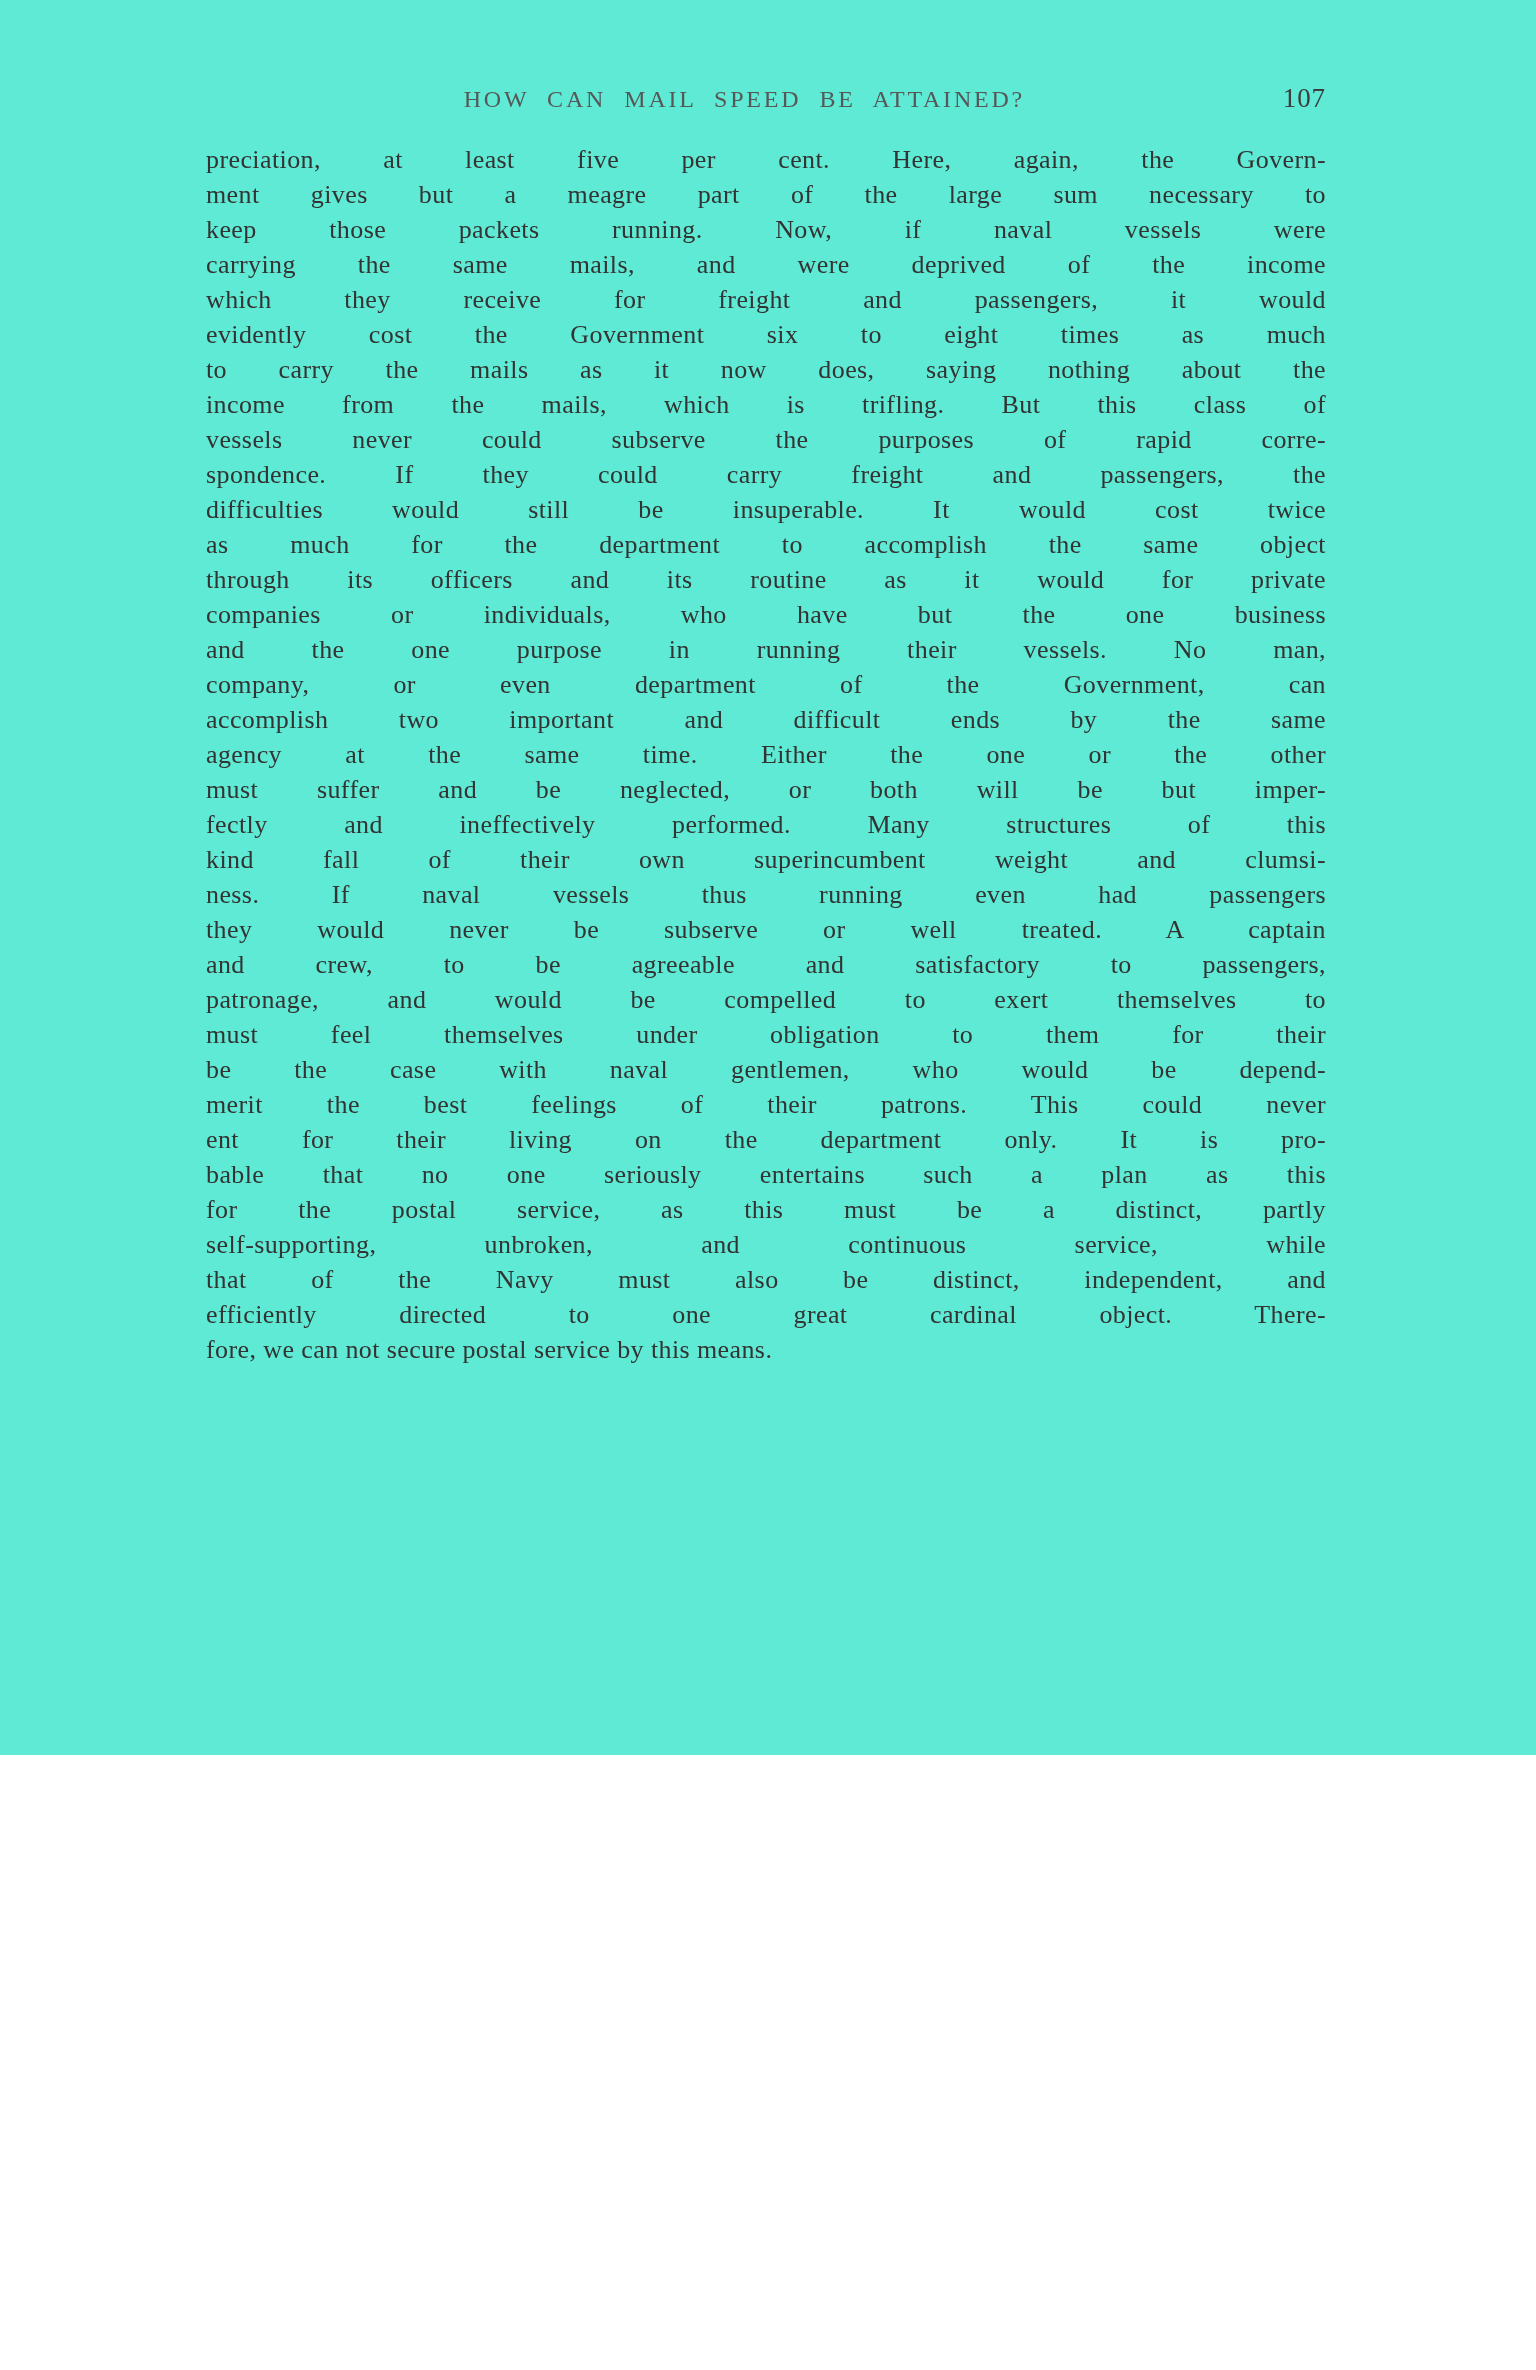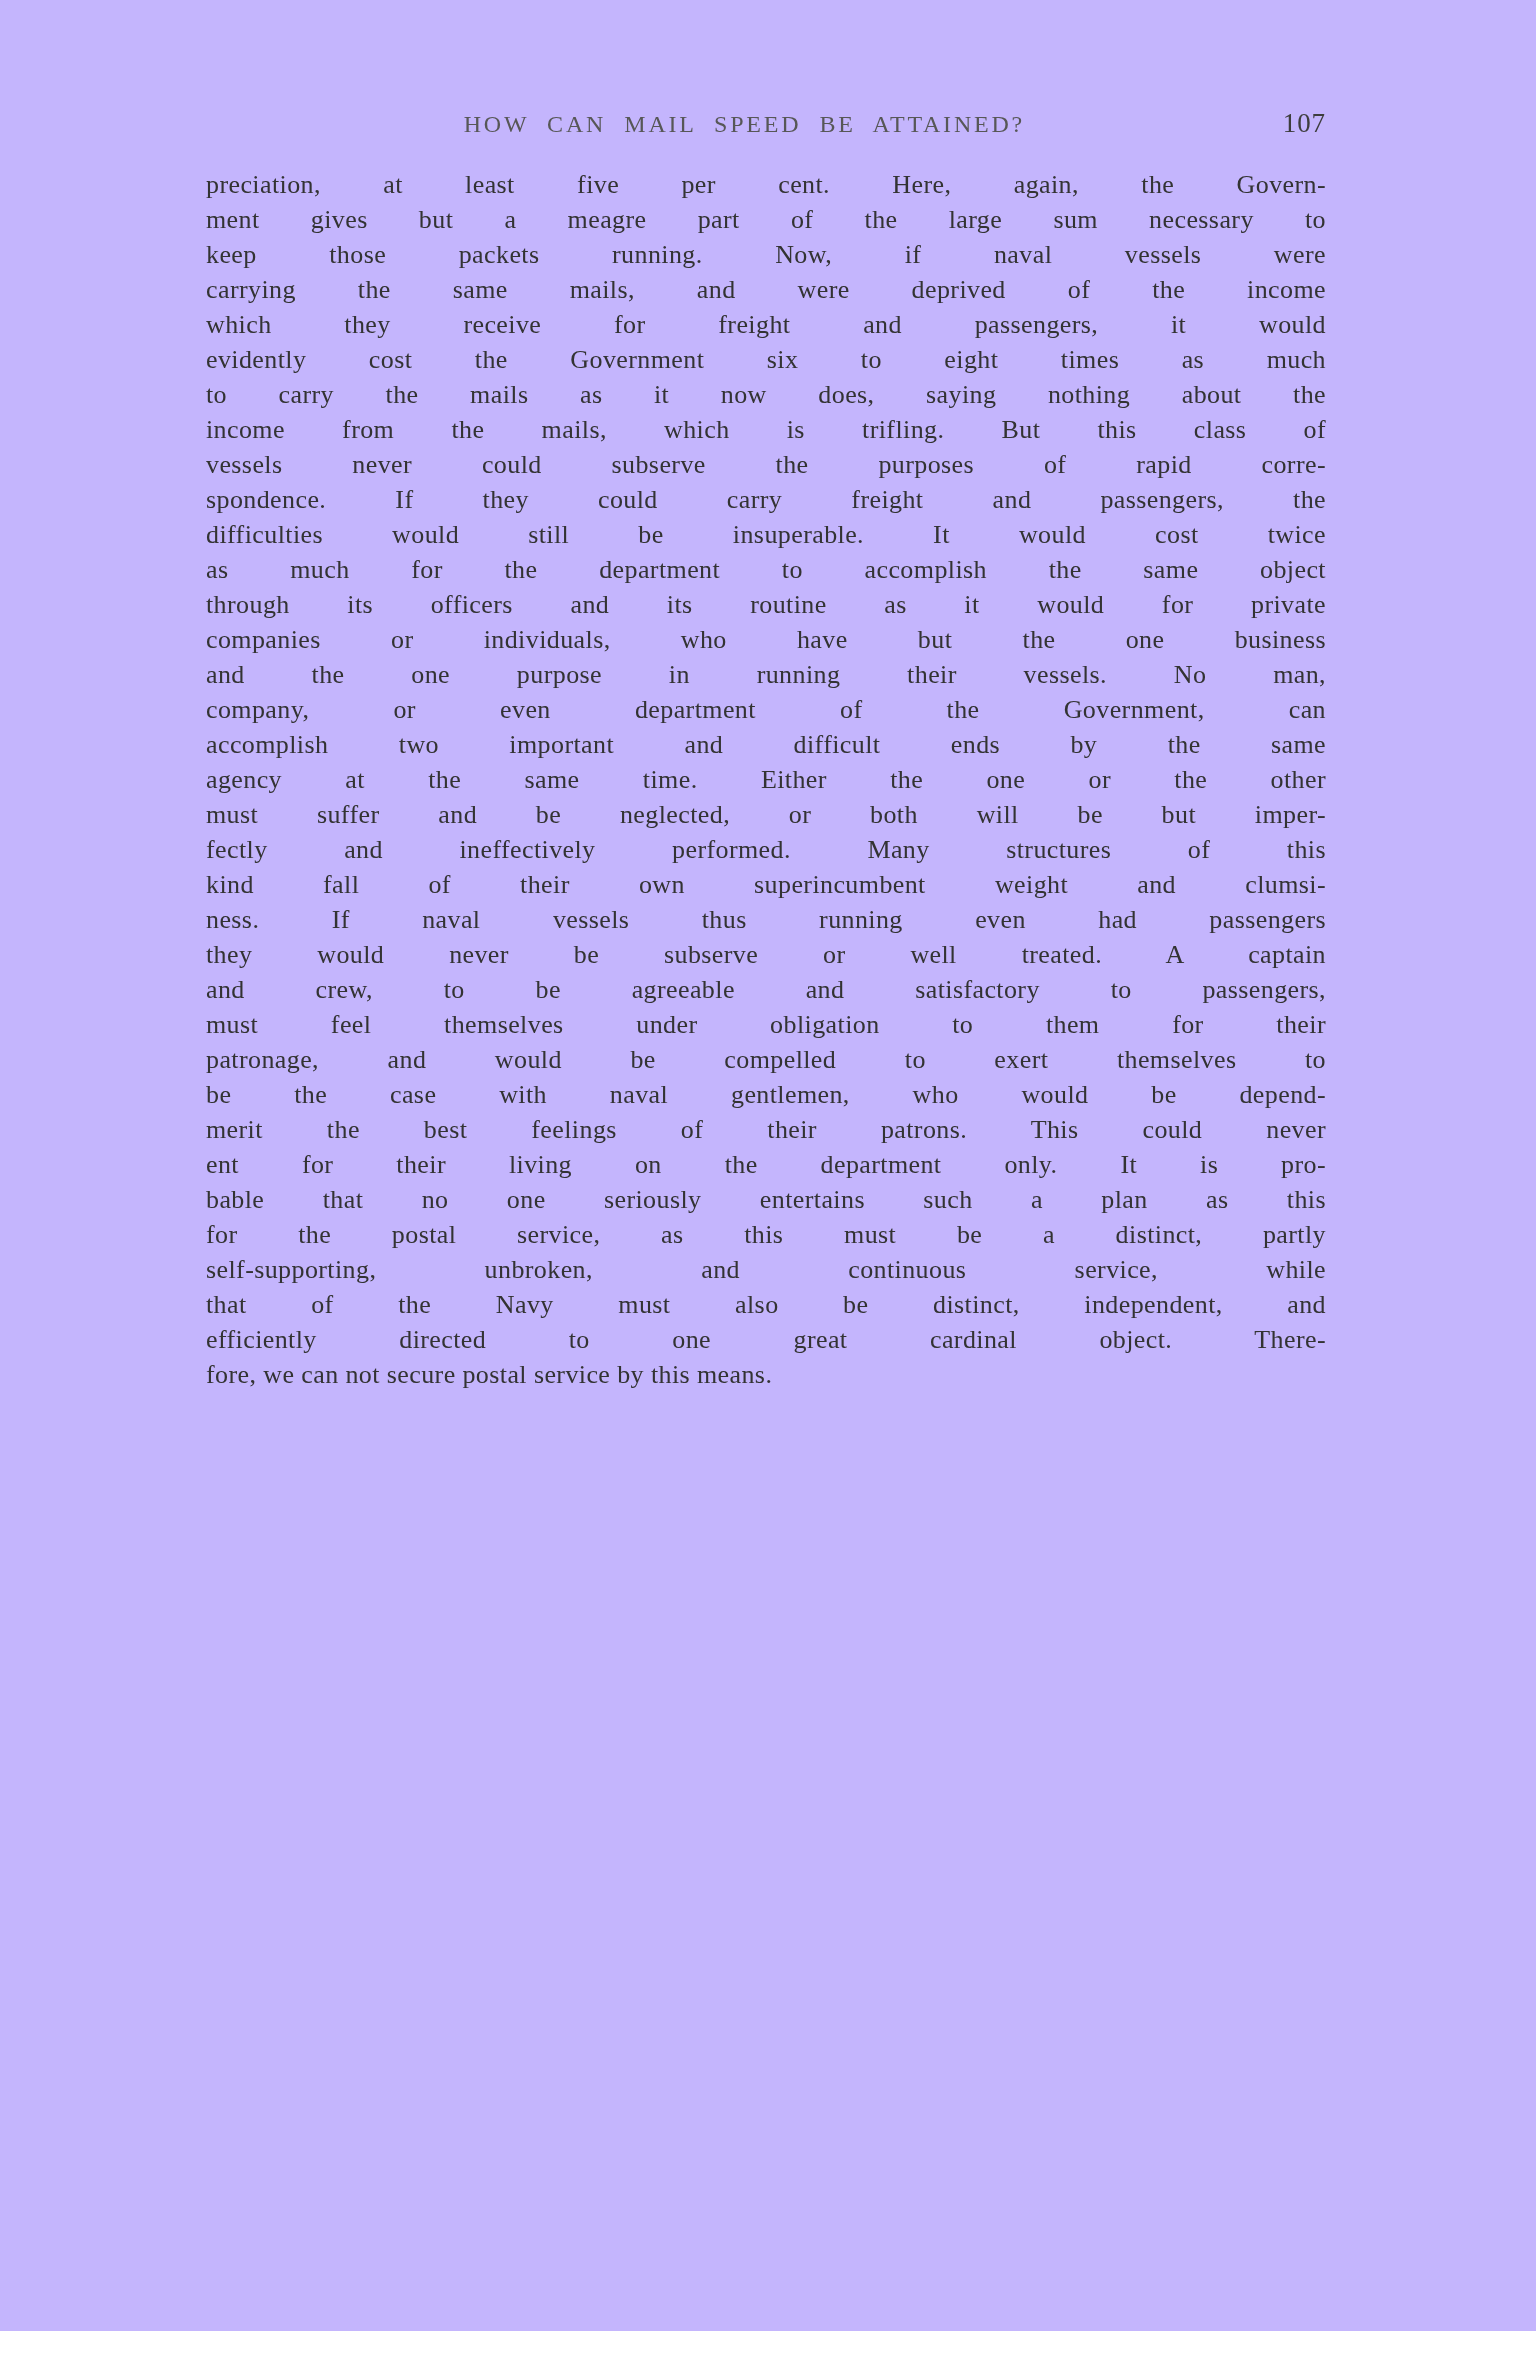--- a/index.html
+++ b/index.html
@@ -3,24 +3,24 @@
 <meta charset="utf-8">
 <style>
   html, body {
     margin: 0;
     padding: 0;
     background: #ffffff;
   }
   .book-page {
     position: relative;
     width: 1536px;
-    height: 2331px;
+    height: 1755px;
     box-sizing: border-box;
-    background: #c4b5fd;
-    padding: 108px 210px 0 206px;
+    background: #5eead4;
+    padding: 83px 210px 0 206px;
     font-family: "Liberation Serif", "DejaVu Serif", serif;
     color: #2f2f2f;
     overflow: hidden;
   }
   .page-header {
     display: flex;
     align-items: baseline;
     margin-bottom: 28px;
   }
   .running-title {
@@ -77,22 +77,22 @@
       <div class="text-line">and the one purpose in running their vessels.  No man,</div>
       <div class="text-line">company, or even department of the Government, can</div>
       <div class="text-line">accomplish two important and difficult ends by the same</div>
       <div class="text-line">agency at the same time.  Either the one or the other</div>
       <div class="text-line">must suffer and be neglected, or both will be but imper-</div>
       <div class="text-line">fectly and ineffectively performed.  Many structures of this</div>
       <div class="text-line">kind fall of their own superincumbent weight and clumsi-</div>
       <div class="text-line">ness.  If naval vessels thus running even had passengers</div>
       <div class="text-line">they would never be subserve or well treated.  A captain</div>
       <div class="text-line">and crew, to be agreeable and satisfactory to passengers,</div>
+      <div class="text-line">patronage, and would be compelled to exert themselves to</div>
       <div class="text-line">must feel themselves under obligation to them for their</div>
-      <div class="text-line">patronage, and would be compelled to exert themselves to</div>
       <div class="text-line">be the case with naval gentlemen, who would be depend-</div>
       <div class="text-line">merit the best feelings of their patrons.  This could never</div>
       <div class="text-line">ent for their living on the department only.  It is pro-</div>
       <div class="text-line">bable that no one seriously entertains such a plan as this</div>
       <div class="text-line">for the postal service, as this must be a distinct, partly</div>
       <div class="text-line">self-supporting, unbroken, and continuous service, while</div>
       <div class="text-line">that of the Navy must also be distinct, independent, and</div>
       <div class="text-line">efficiently directed to one great cardinal object.  There-</div>
       <div class="text-line">fore, we can not secure postal service by this means.</div>
     </div>

